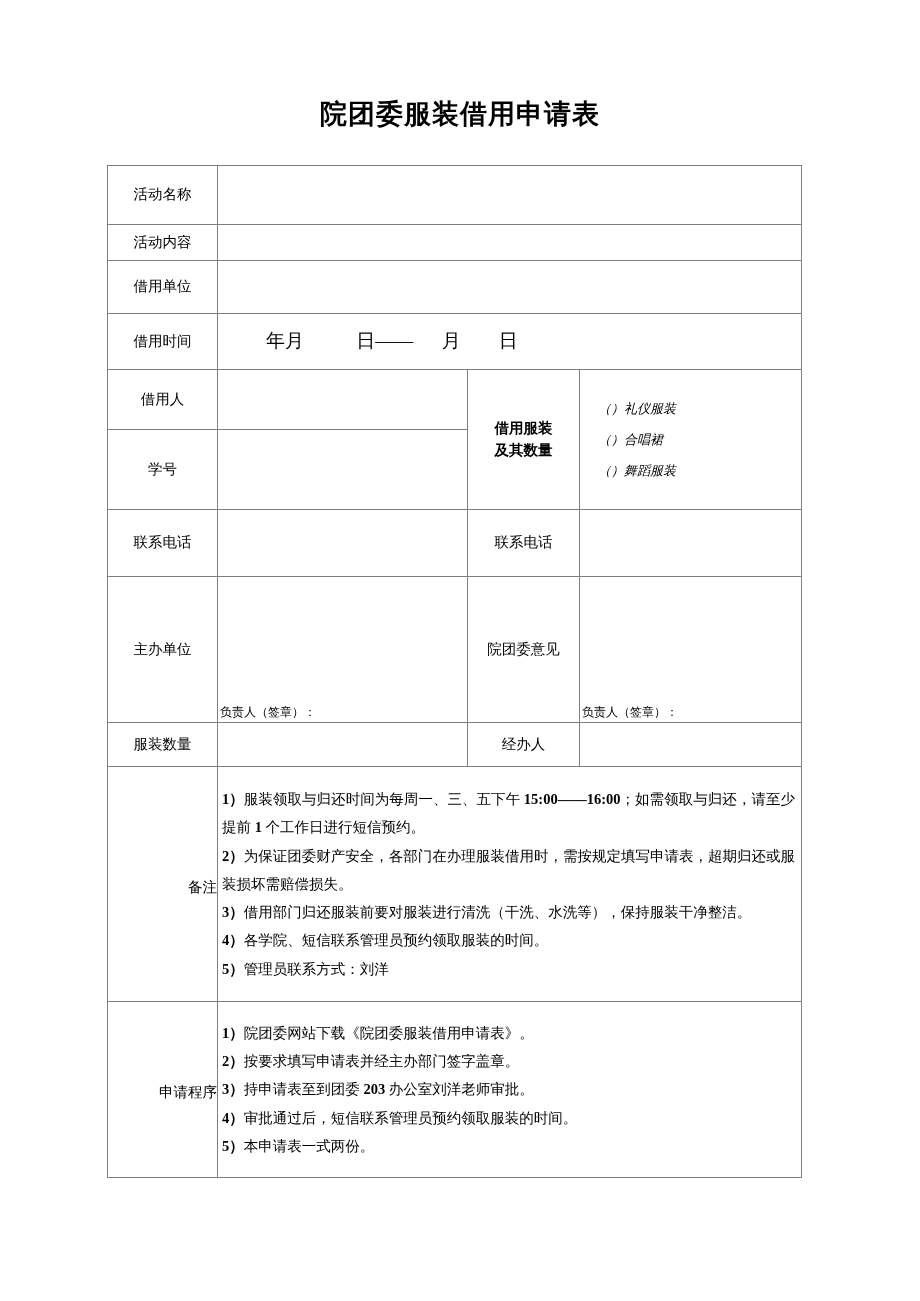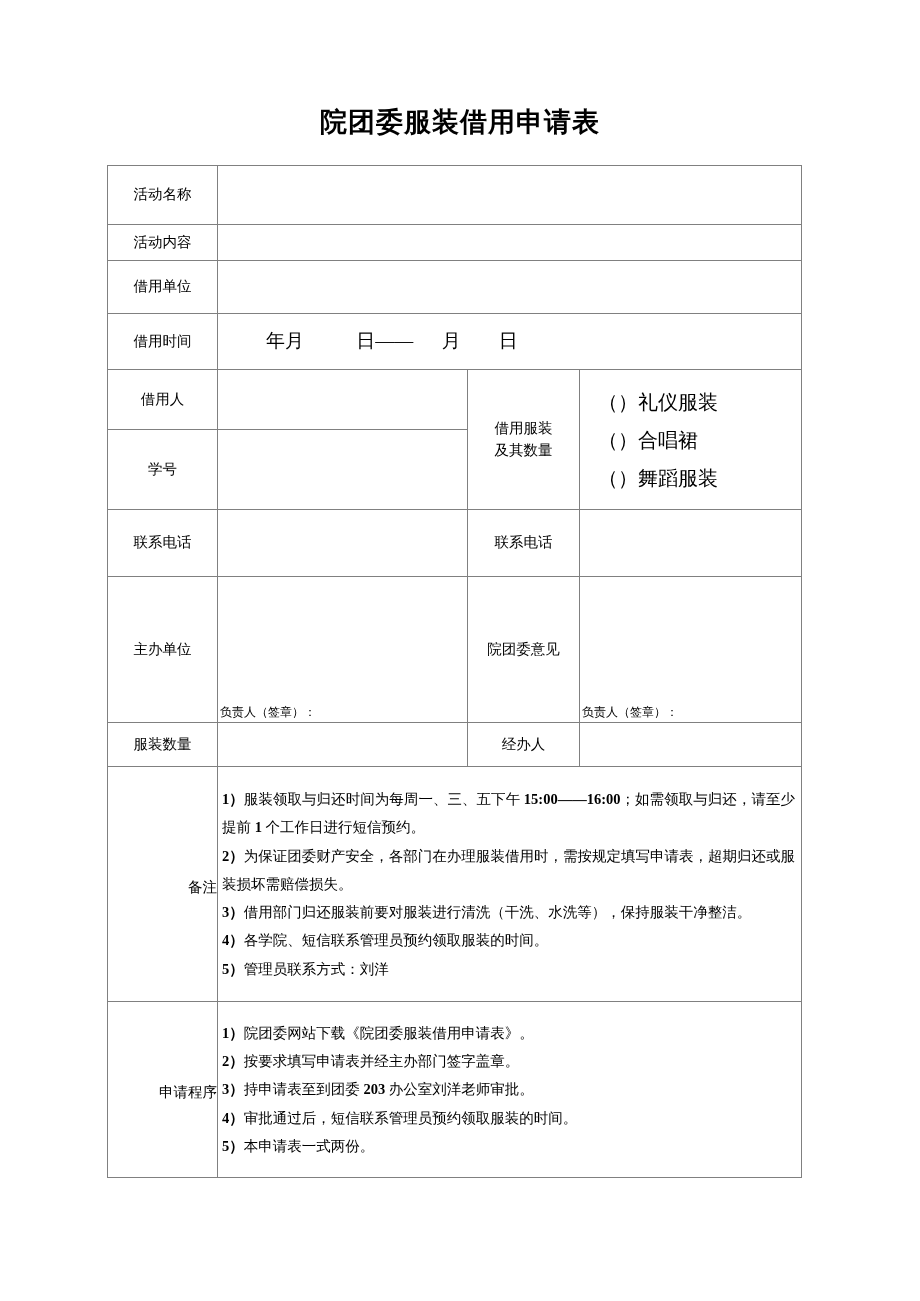--- a/index.html
+++ b/index.html
@@ -24,21 +24,20 @@
   .doc-title {
     position: absolute;
     top: 96px;
     left: 0;
     width: 920px;
     text-align: center;
     font-size: 27px;
     font-weight: bold;
     letter-spacing: 1px;
     font-family: "Liberation Sans", "DejaVu Sans", sans-serif;
-    margin-top: 8px;
   }
   table.form {
     position: absolute;
     top: 165px;
     left: 107px;
     width: 694px;
     border-collapse: collapse;
     table-layout: fixed;
   }
   table.form td {
@@ -66,29 +65,31 @@
     padding-left: 48px;
     white-space: pre;
     font-size: 19px;
   }
 
   
   .opts {
     padding: 6px 0 6px 18px !important;
   }
   .opt-line {
-    font-size: 20px;
+    font-size: 13px;
     line-height: 1.0;
     padding: 9px 0;
     white-space: nowrap;
+    font-style: italic;
   }
   .two-line-lbl {
     text-align: center;
     vertical-align: middle;
     line-height: 2.5;
+    font-weight: bold;
   }
   .two-line-lbl div { white-space: nowrap; }
 
   
   .sig-cell {
     position: relative;
     vertical-align: middle;
   }
   .sig-text {
     position: absolute;

